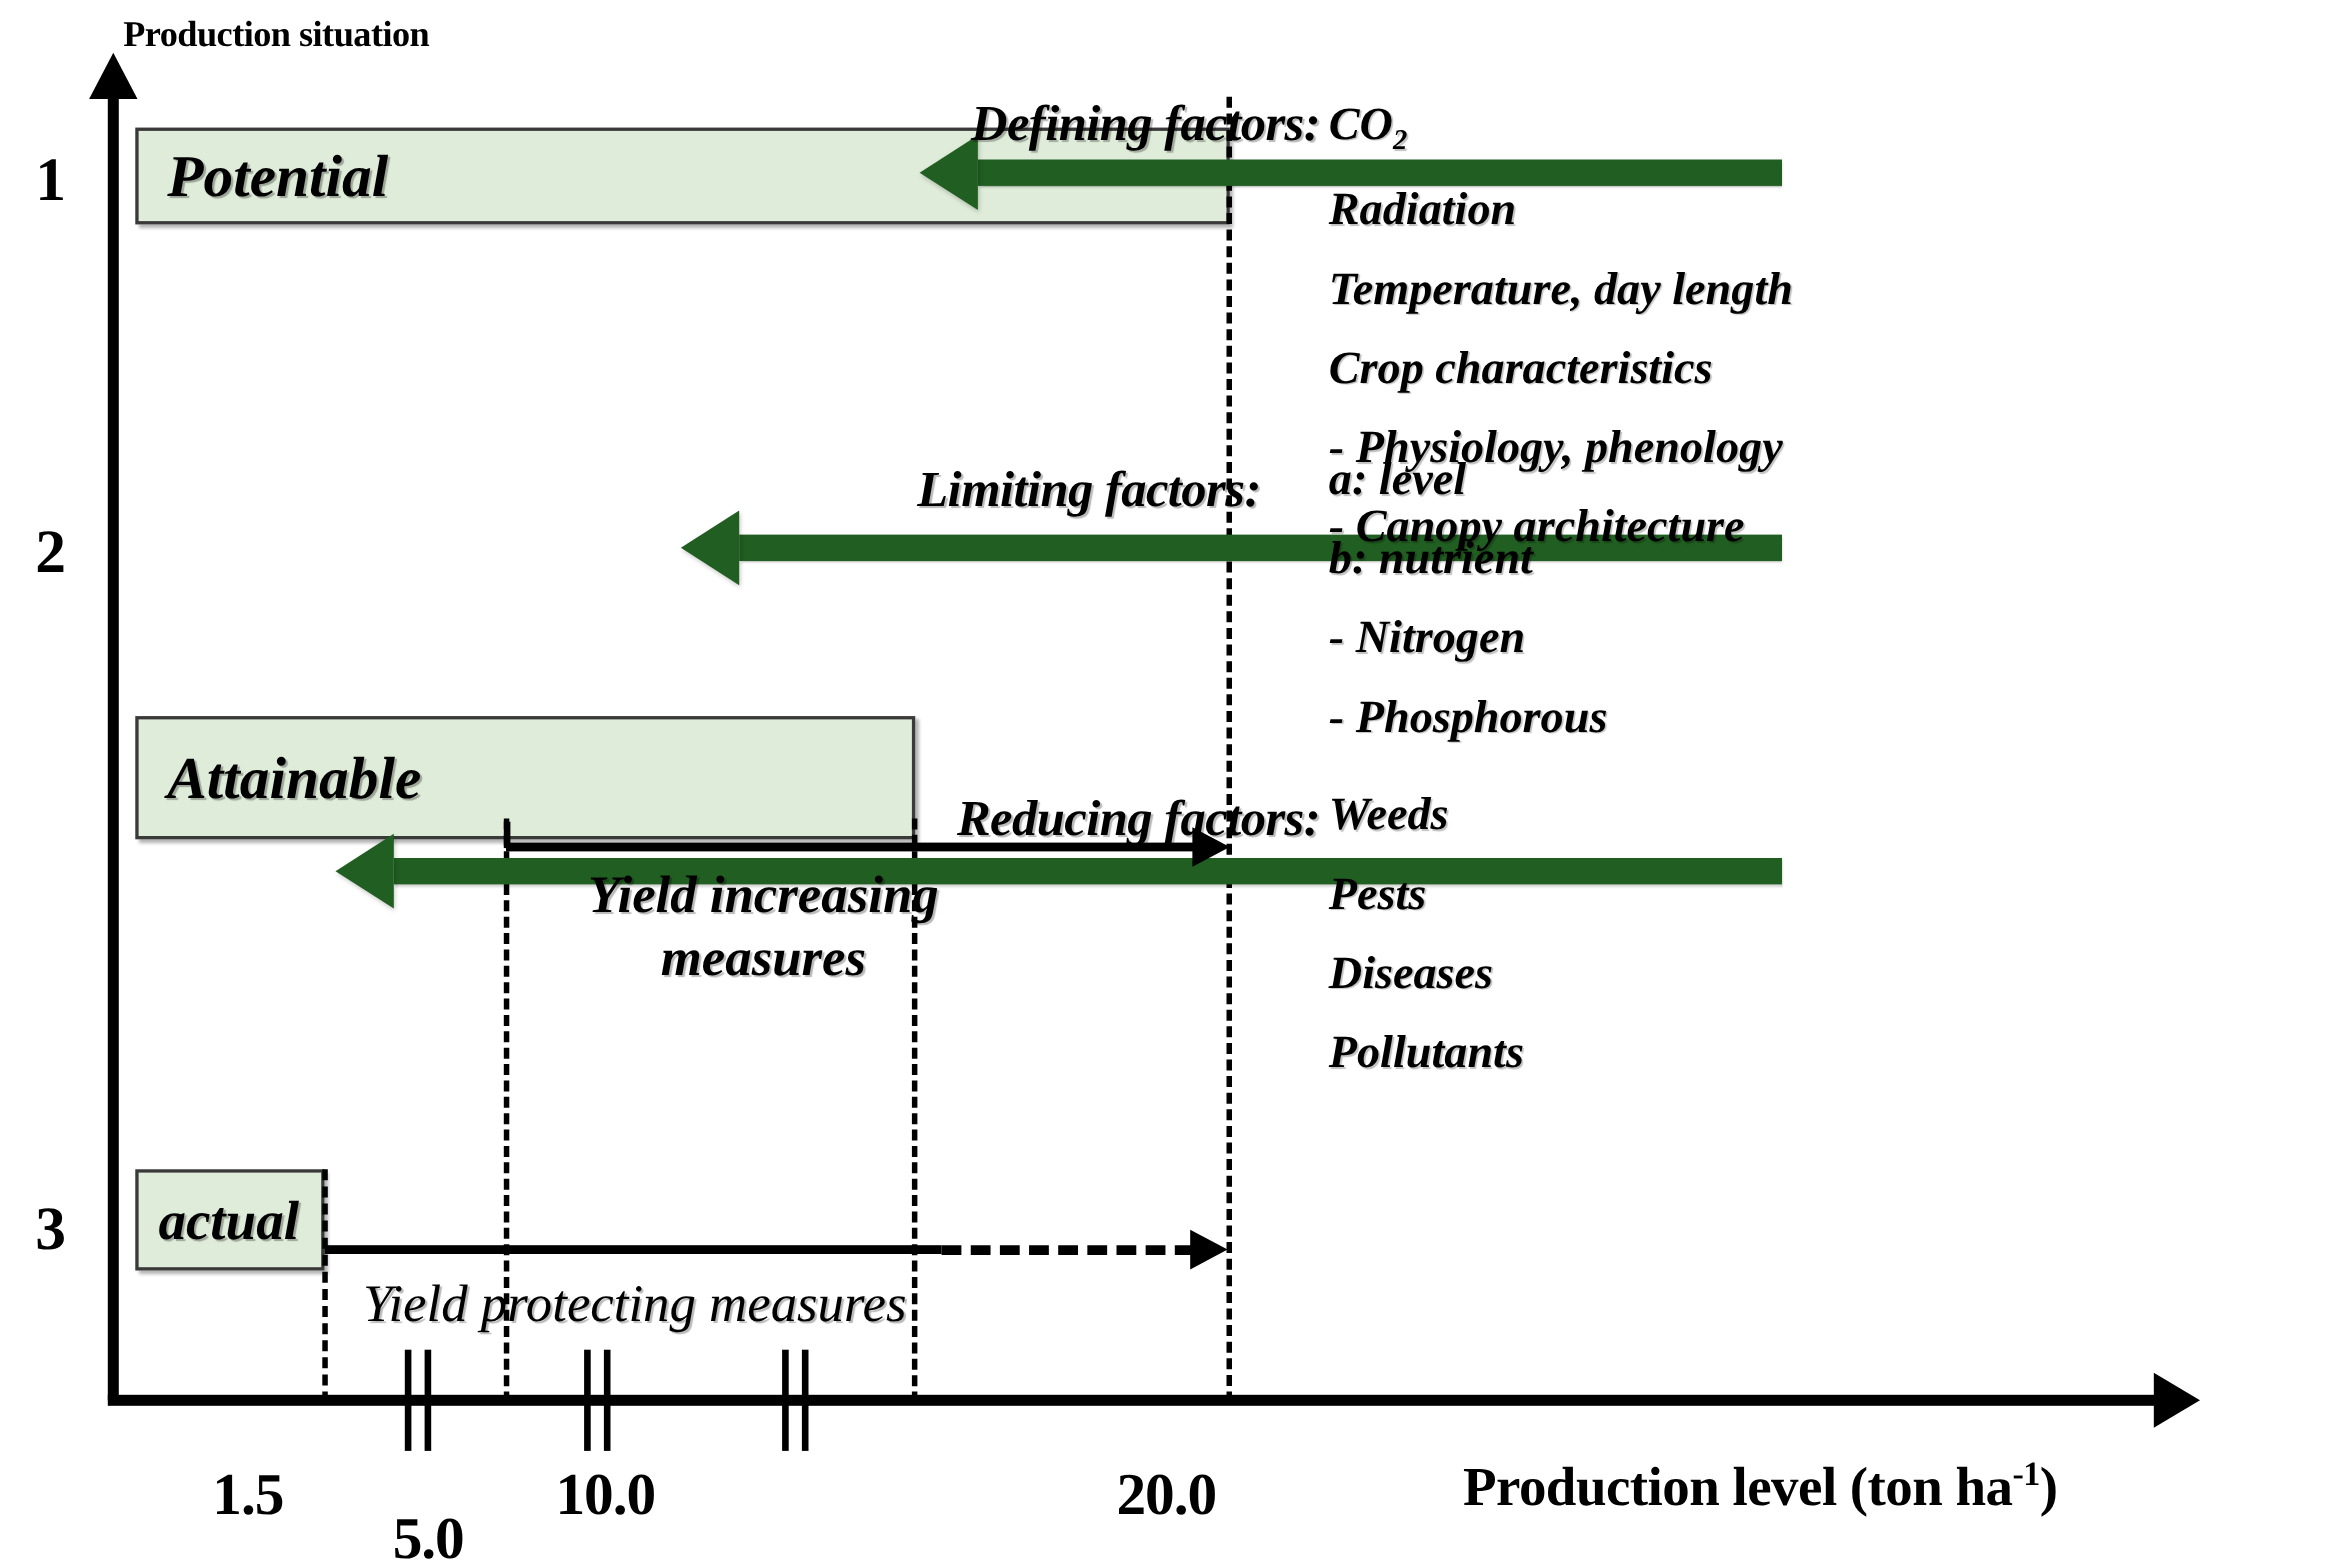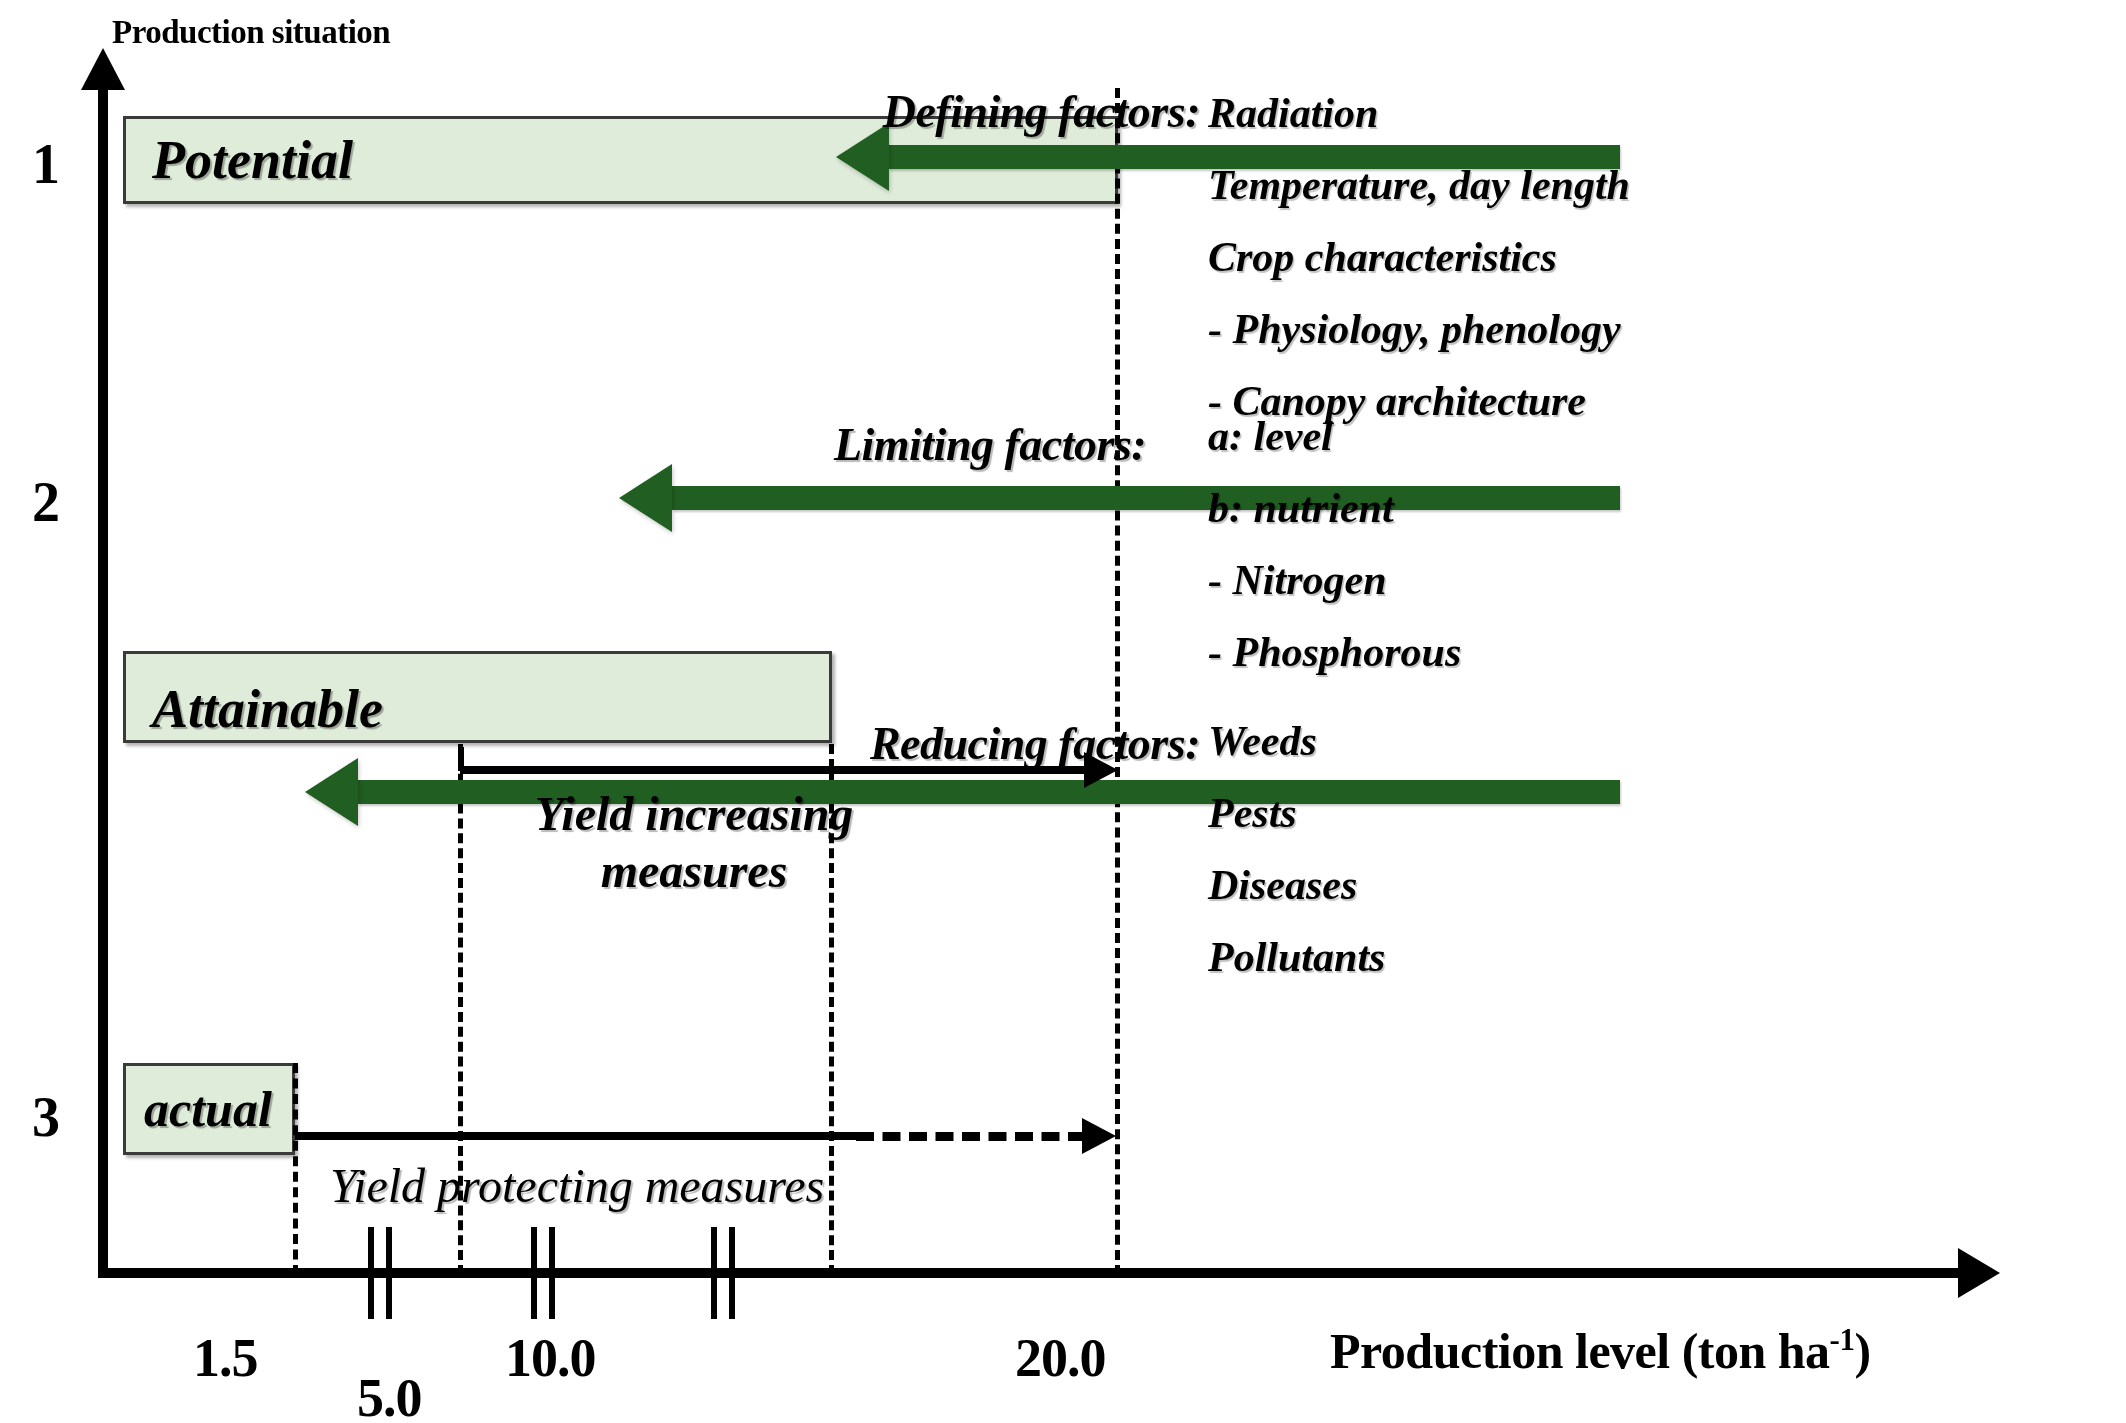--- a/index.html
+++ b/index.html
@@ -86,21 +86,21 @@
   }
   .prod-box-label {
     font-size: 54px;
     font-weight: bold;
     font-style: italic;
     padding-left: 26px;
     white-space: nowrap;
     text-shadow: 2px 2px 1px rgba(0,0,0,0.30);
   }
   #box-potential  { left: 123px; top: 116px;  width: 995px; height: 88px; }
-  #box-attainable { left: 123px; top: 651px;  width: 709px; height: 92px; align-items: flex-end; }
+  #box-attainable { left: 123px; top: 651px;  width: 709px; height: 112px; }
   #box-actual     { left: 123px; top: 1063px; width: 172px; height: 92px; }
   #box-actual .prod-box-label { padding-left: 18px; font-size: 50px; }
 
   
   .guide {
     width: 0;
     border-left: 5px dashed #000;
   }
   #guide-1-5  { left: 293px;  top: 1063px; height: 212px; }
   #guide-5-0  { left: 458px;  top: 744px;  height: 531px; }
@@ -280,20 +280,21 @@
   <div class="abs green-arrow-head" id="limiting-arrow-head"></div>
 
   <div class="abs green-arrow-shaft" id="reducing-arrow-shaft"></div>
   <div class="abs green-arrow-head" id="reducing-arrow-head"></div>
 
   <div class="abs factor-heading" id="heading-defining">Defining factors:</div>
   <div class="abs factor-heading" id="heading-limiting">Limiting factors:</div>
   <div class="abs factor-heading" id="heading-reducing">Reducing factors:</div>
 
   <div class="abs factor-list" id="list-defining">
+    <div class="factor-item"><span>CO</span><sub>2</sub></div>
     <div class="factor-item">Radiation</div>
     <div class="factor-item">Temperature, day length</div>
     <div class="factor-item">Crop characteristics</div>
     <div class="factor-item">- Physiology, phenology</div>
     <div class="factor-item">- Canopy architecture</div>
   </div>
 
   <div class="abs factor-list" id="list-limiting">
     <div class="factor-item">a: level</div>
     <div class="factor-item">b: nutrient</div>

